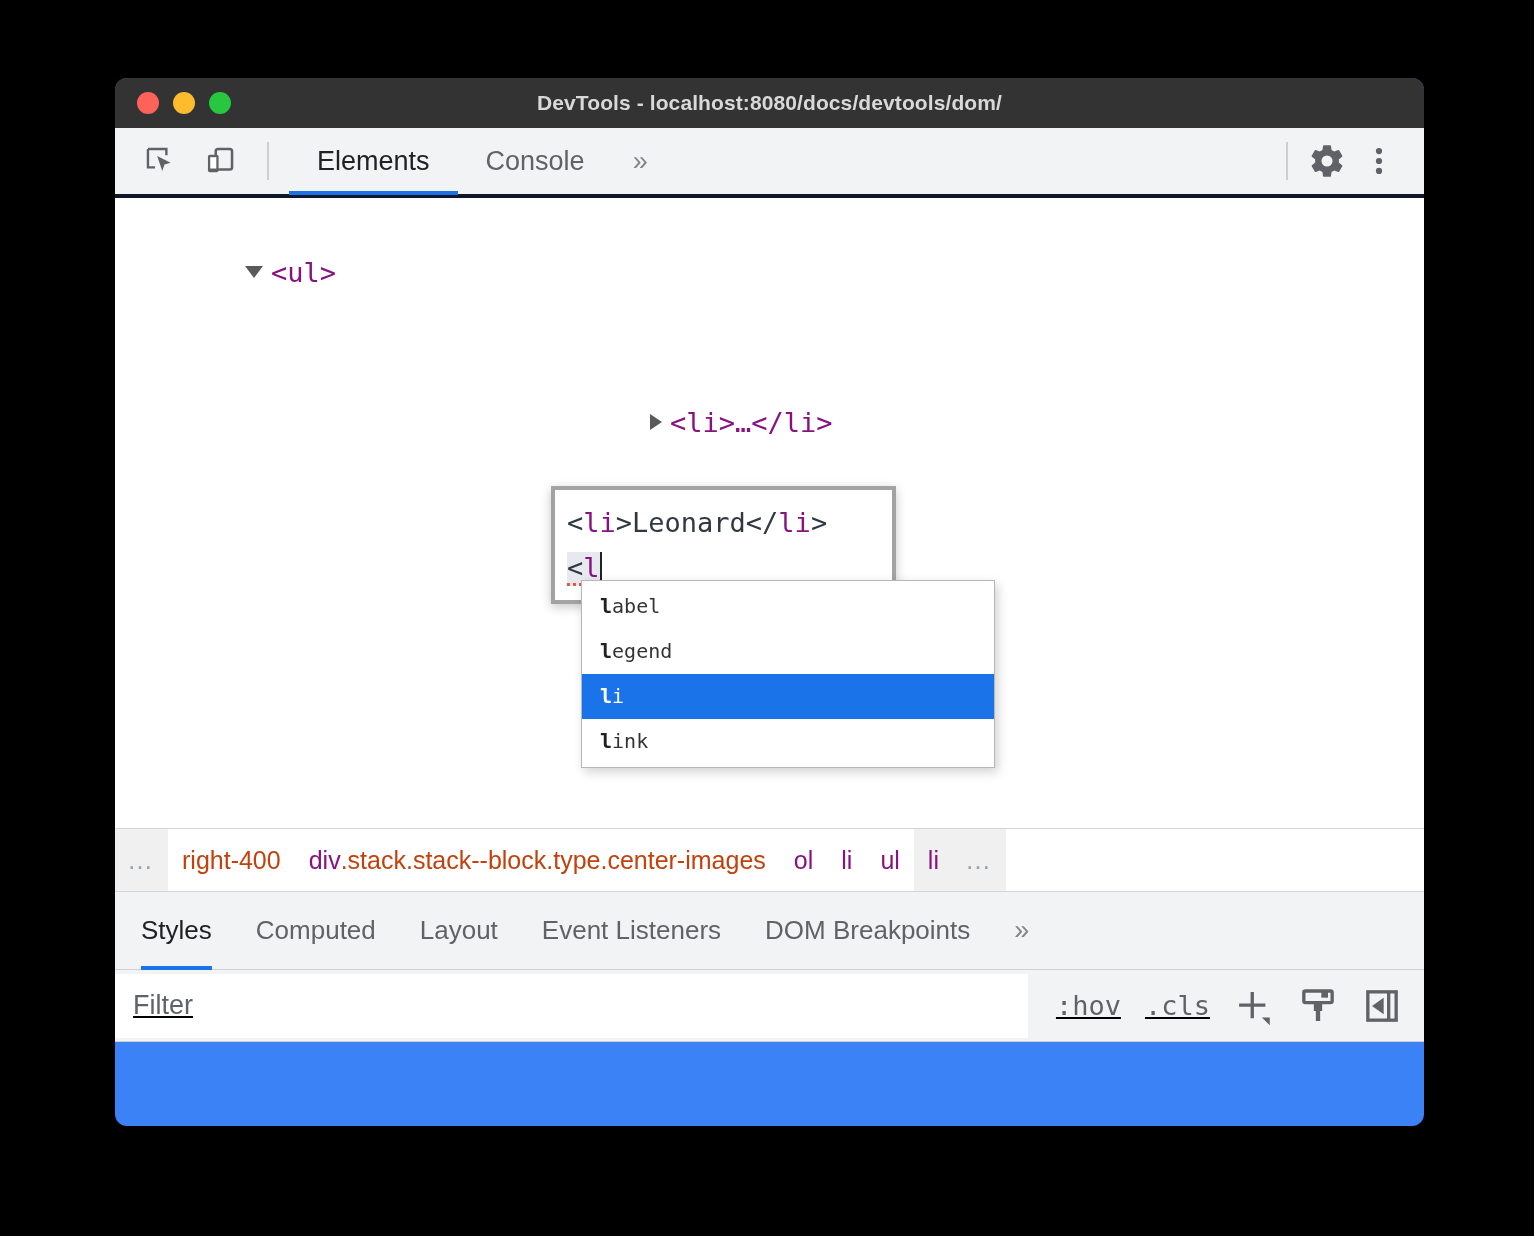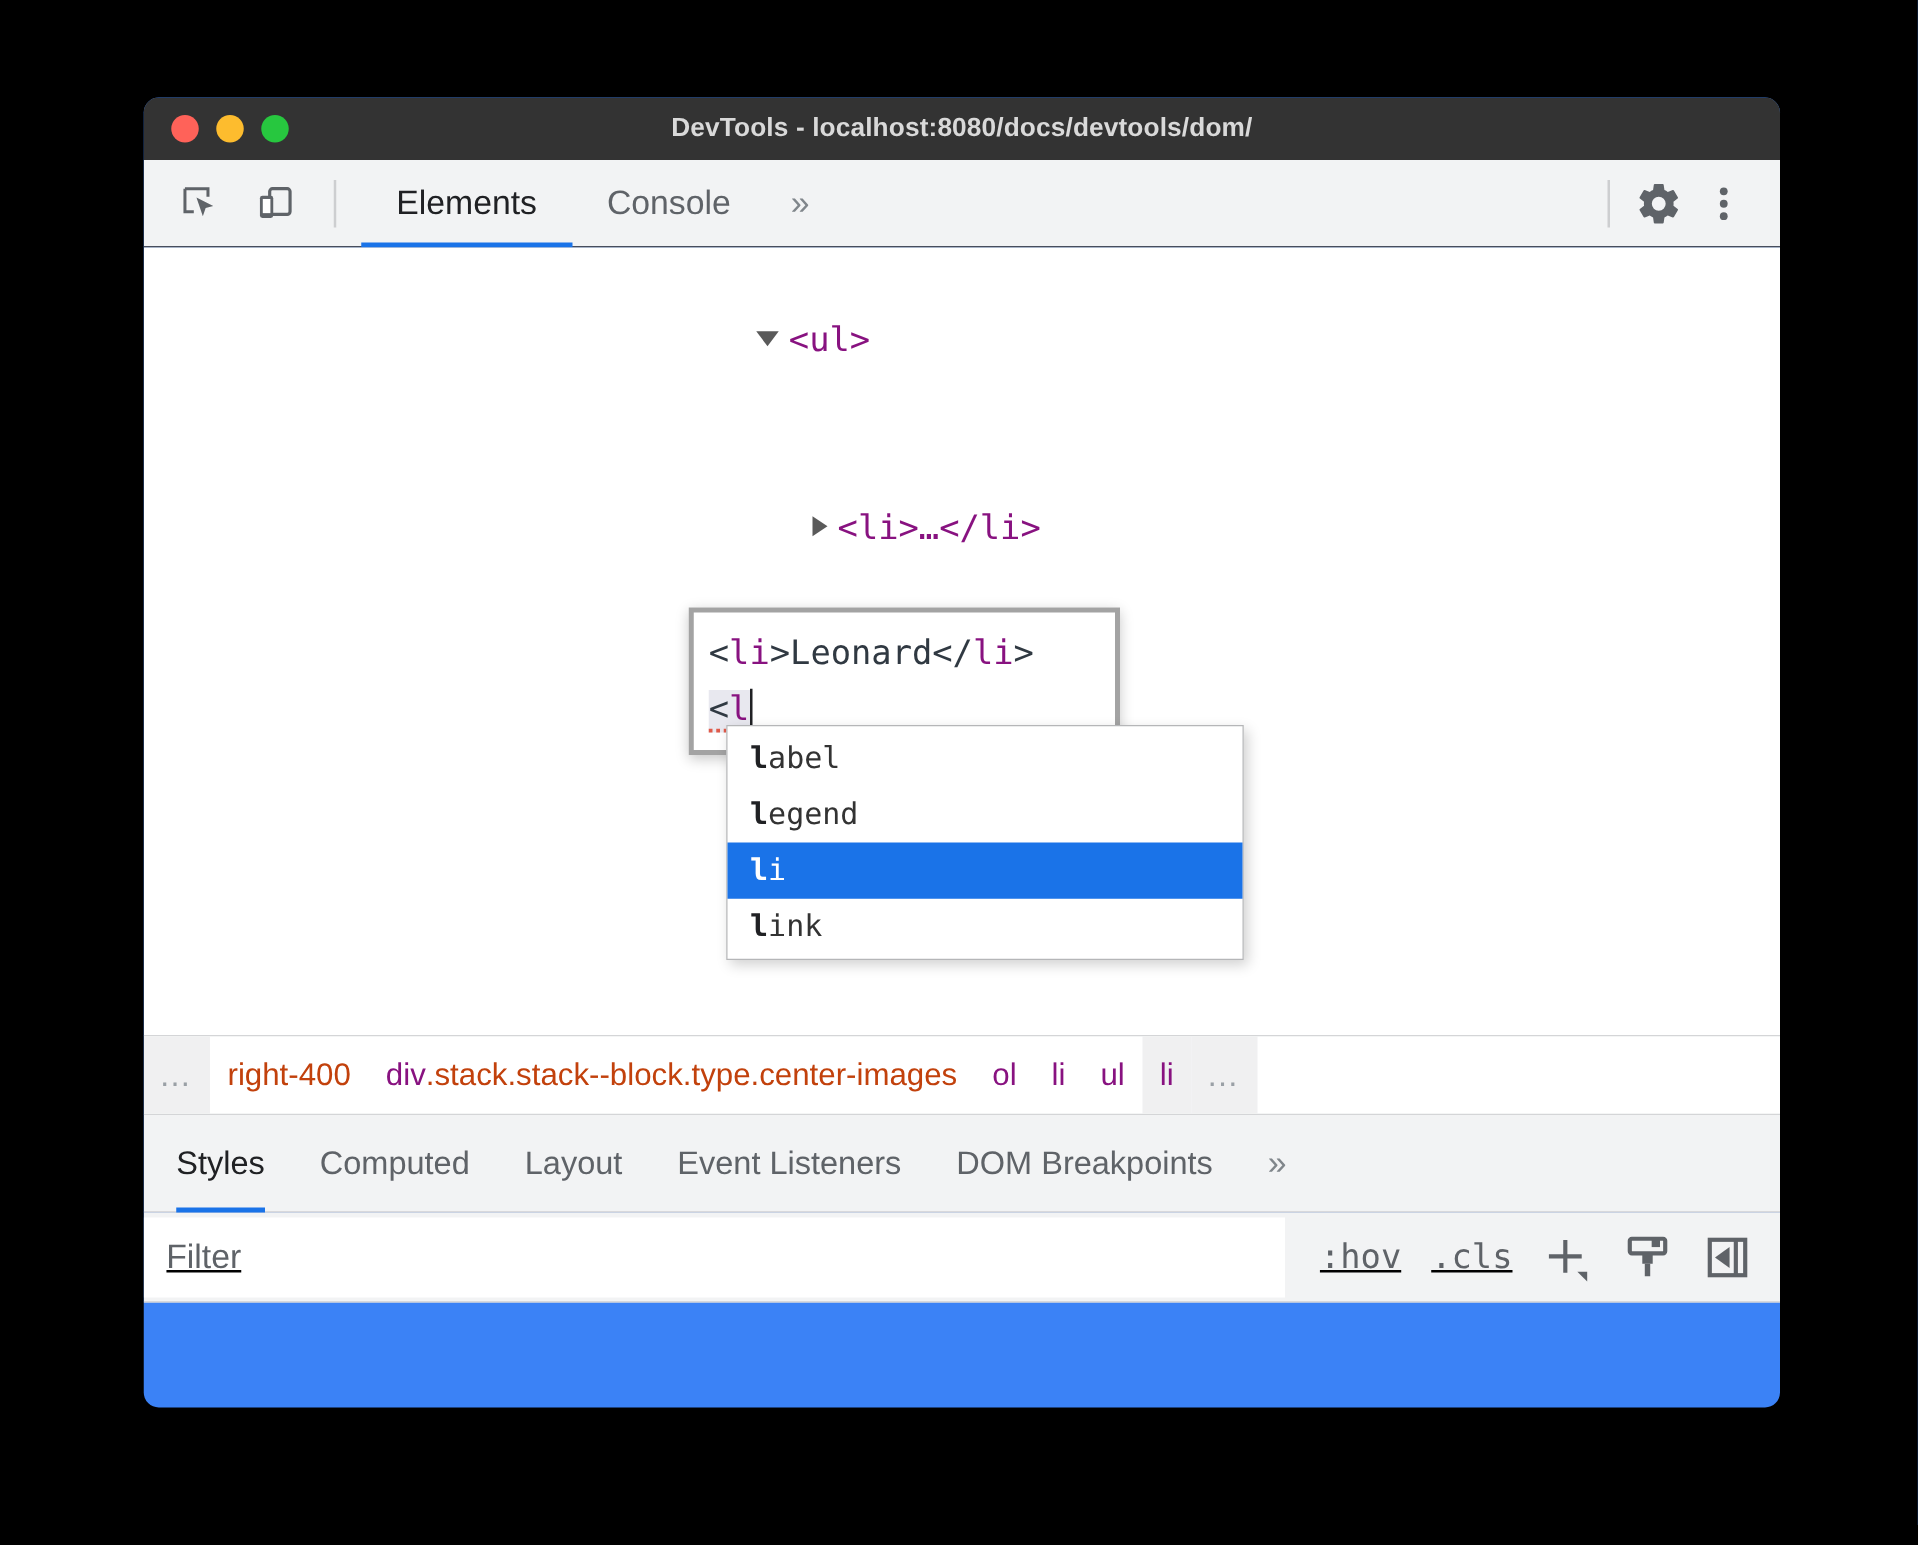--- a/index.html
+++ b/index.html
@@ -42,21 +42,21 @@
     pointer-events: none;
   }
 
   
   #maintoolbar {
     height: 70px;
     background: #f2f3f4;
     display: flex;
     align-items: stretch;
     position: relative;
-    border-bottom: 1px solid #0f172a;
+    border-bottom: 4px solid #0f172a;
   }
   .tb-icons { display: flex; align-items: center; padding: 0 10px 0 22px; gap: 14px; }
   .tb-btn {
     width: 46px; height: 46px;
     display: flex; align-items: center; justify-content: center;
   }
   .vsep { width: 2px; height: 38px; background: #cdced0; align-self: center; margin: 0 10px; }
   .tabs { display: flex; align-items: stretch; }
   .tab {
     display: flex; align-items: center;
@@ -135,21 +135,21 @@
 
   
   #autocomplete {
     position: absolute;
     left: 466px; top: 382px;
     width: 414px;
     background: #ffffff;
     border: 1px solid #b5b6b8;
     box-shadow: 3px 4px 10px rgba(0,0,0,0.18);
     font-family: "DejaVu Sans Mono", monospace;
-    font-size: 24px;
+    font-size: 20px;
     z-index: 30;
     padding: 3px 0;
   }
   .ac-item {
     height: 45px;
     line-height: 45px;
     padding-left: 18px;
     color: #333333;
     white-space: pre;
   }
@@ -292,21 +292,21 @@
             <circle cx="12" cy="5" r="2.2" fill="#5f6368"></circle>
             <circle cx="12" cy="12" r="2.2" fill="#5f6368"></circle>
             <circle cx="12" cy="19" r="2.2" fill="#5f6368"></circle>
           </svg>
         </div>
       </div>
     </div>
 
     <div id="treepane">
 
-      <div class="dom-line" style="padding-left:360px;">
+      <div class="dom-line" style="">
         <span class="tri open"></span><span class="tw">&lt;ul&gt;</span>
       </div>
 
       <div class="dom-line" style="padding-left:405px;">
         <span class="tri"></span><span class="tw">&lt;li&gt;…&lt;/li&gt;</span>
       </div>
 
       <div class="dom-line" style="padding-left:405px;">
         <span class="tri"></span><span class="tw">&lt;li&gt;…&lt;/li&gt;</span>
       </div>

